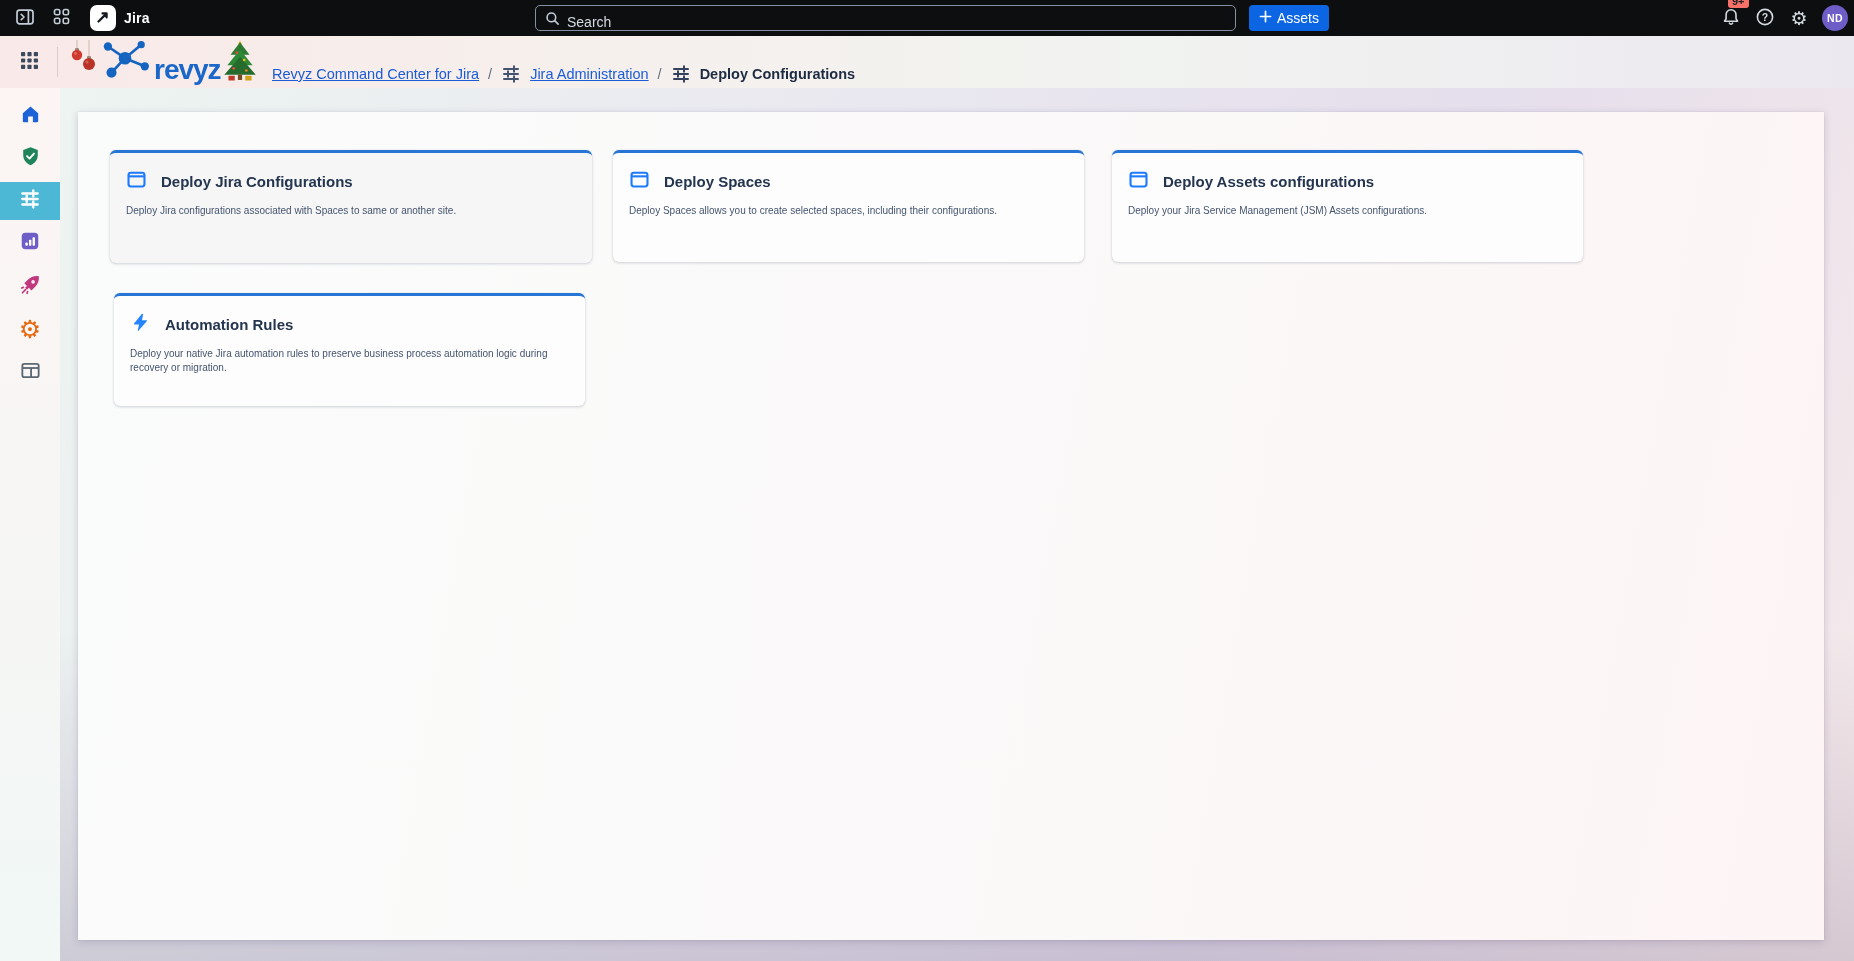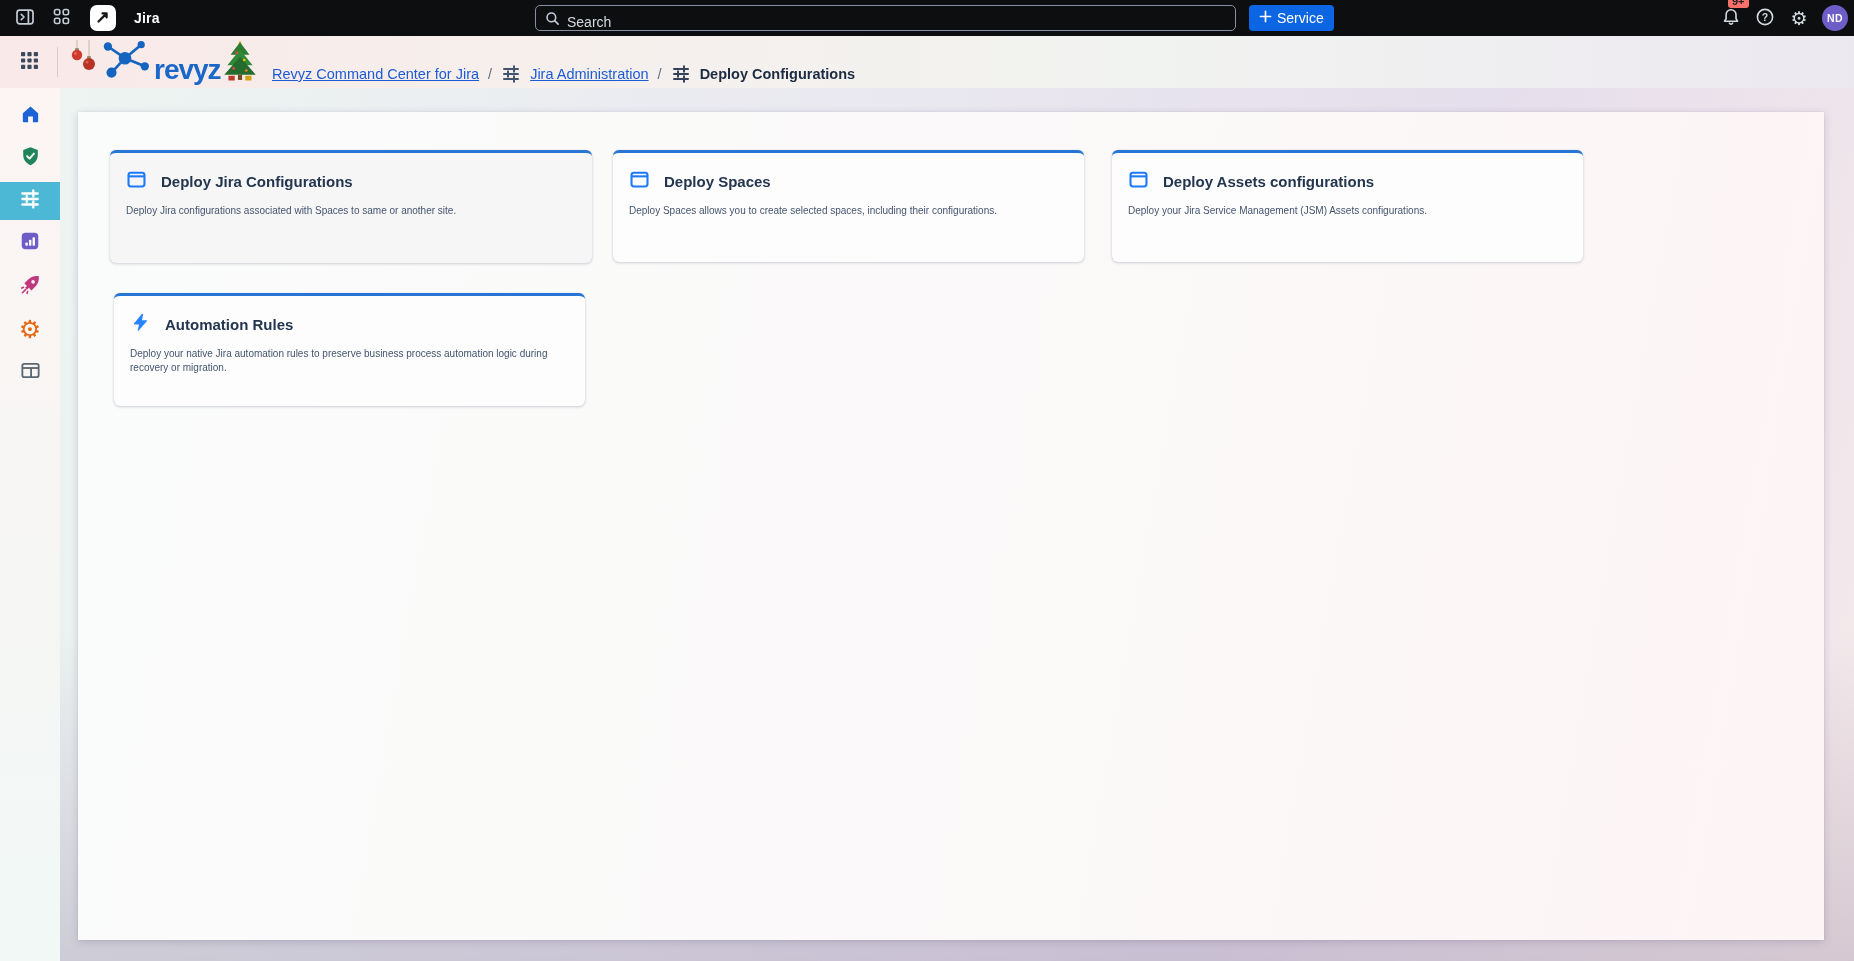--- a/index.html
+++ b/index.html
@@ -16,21 +16,21 @@
   }
   .topbar-left { position:absolute; left:10px; top:0; height:36px; display:flex; align-items:center; gap:6px; }
   .icon-btn {
     width:30px; height:30px; display:flex; align-items:center; justify-content:center;
     border-radius:4px; cursor:pointer; background:transparent; border:none;
   }
   .jira-tile {
     width:26px; height:26px; background:#fff; border-radius:7px;
     display:flex; align-items:center; justify-content:center; margin-left:8px;
   }
-  .app-name { color:#fff; font-size:14px; font-weight:700; margin-left:12px; letter-spacing:.2px; }
+  .app-name { color:#fff; font-size:14px; font-weight:700; margin-left:2px; letter-spacing:.2px; }
 
   .search-wrap {
     position:absolute; left:535px; top:5px; width:701px; height:26px;
     border:1px solid #8590a2; border-radius:5px; background:#0c0e10;
     display:flex; align-items:flex-end; gap:7px; padding:0 9px;
   }
   .search-placeholder { color:#d5dbe1; font-size:14px; }
 
   .create-btn {
     position:absolute; left:1249px; top:5px; height:26px; padding:0 10px;
@@ -162,21 +162,21 @@
     </span>
     <span class="search-placeholder">Search</span>
   </div>
 
   <button class="create-btn">
     <span>
       <svg width="13" height="13" viewBox="0 0 14 14">
           <path d="M7 1.5 V12.5 M1.5 7 H12.5" stroke="#fff" stroke-width="1.8" stroke-linecap="round"></path>
         </svg>
     </span>
-    <span>Service</span>
+    <span>Assets</span>
   </button>
 
   <div class="topbar-right">
     <button class="icon-btn bell-wrap">
       <span>
         <svg width="20" height="20" viewBox="0 0 20 20">
             <path d="M10 2.8 c-3 0-4.9 2.1-4.9 5 v3.9 L3.5 14.2 h13 L15 11.7 V7.8 c0-2.9-2-5-5-5 z" fill="none" stroke="#d3dae0" stroke-width="1.6" stroke-linejoin="round"></path>
             <path d="M8.4 16.2 a1.8 1.8 0 0 0 3.2 0" fill="none" stroke="#d3dae0" stroke-width="1.6" stroke-linecap="round"></path>
           </svg>
       </span>

